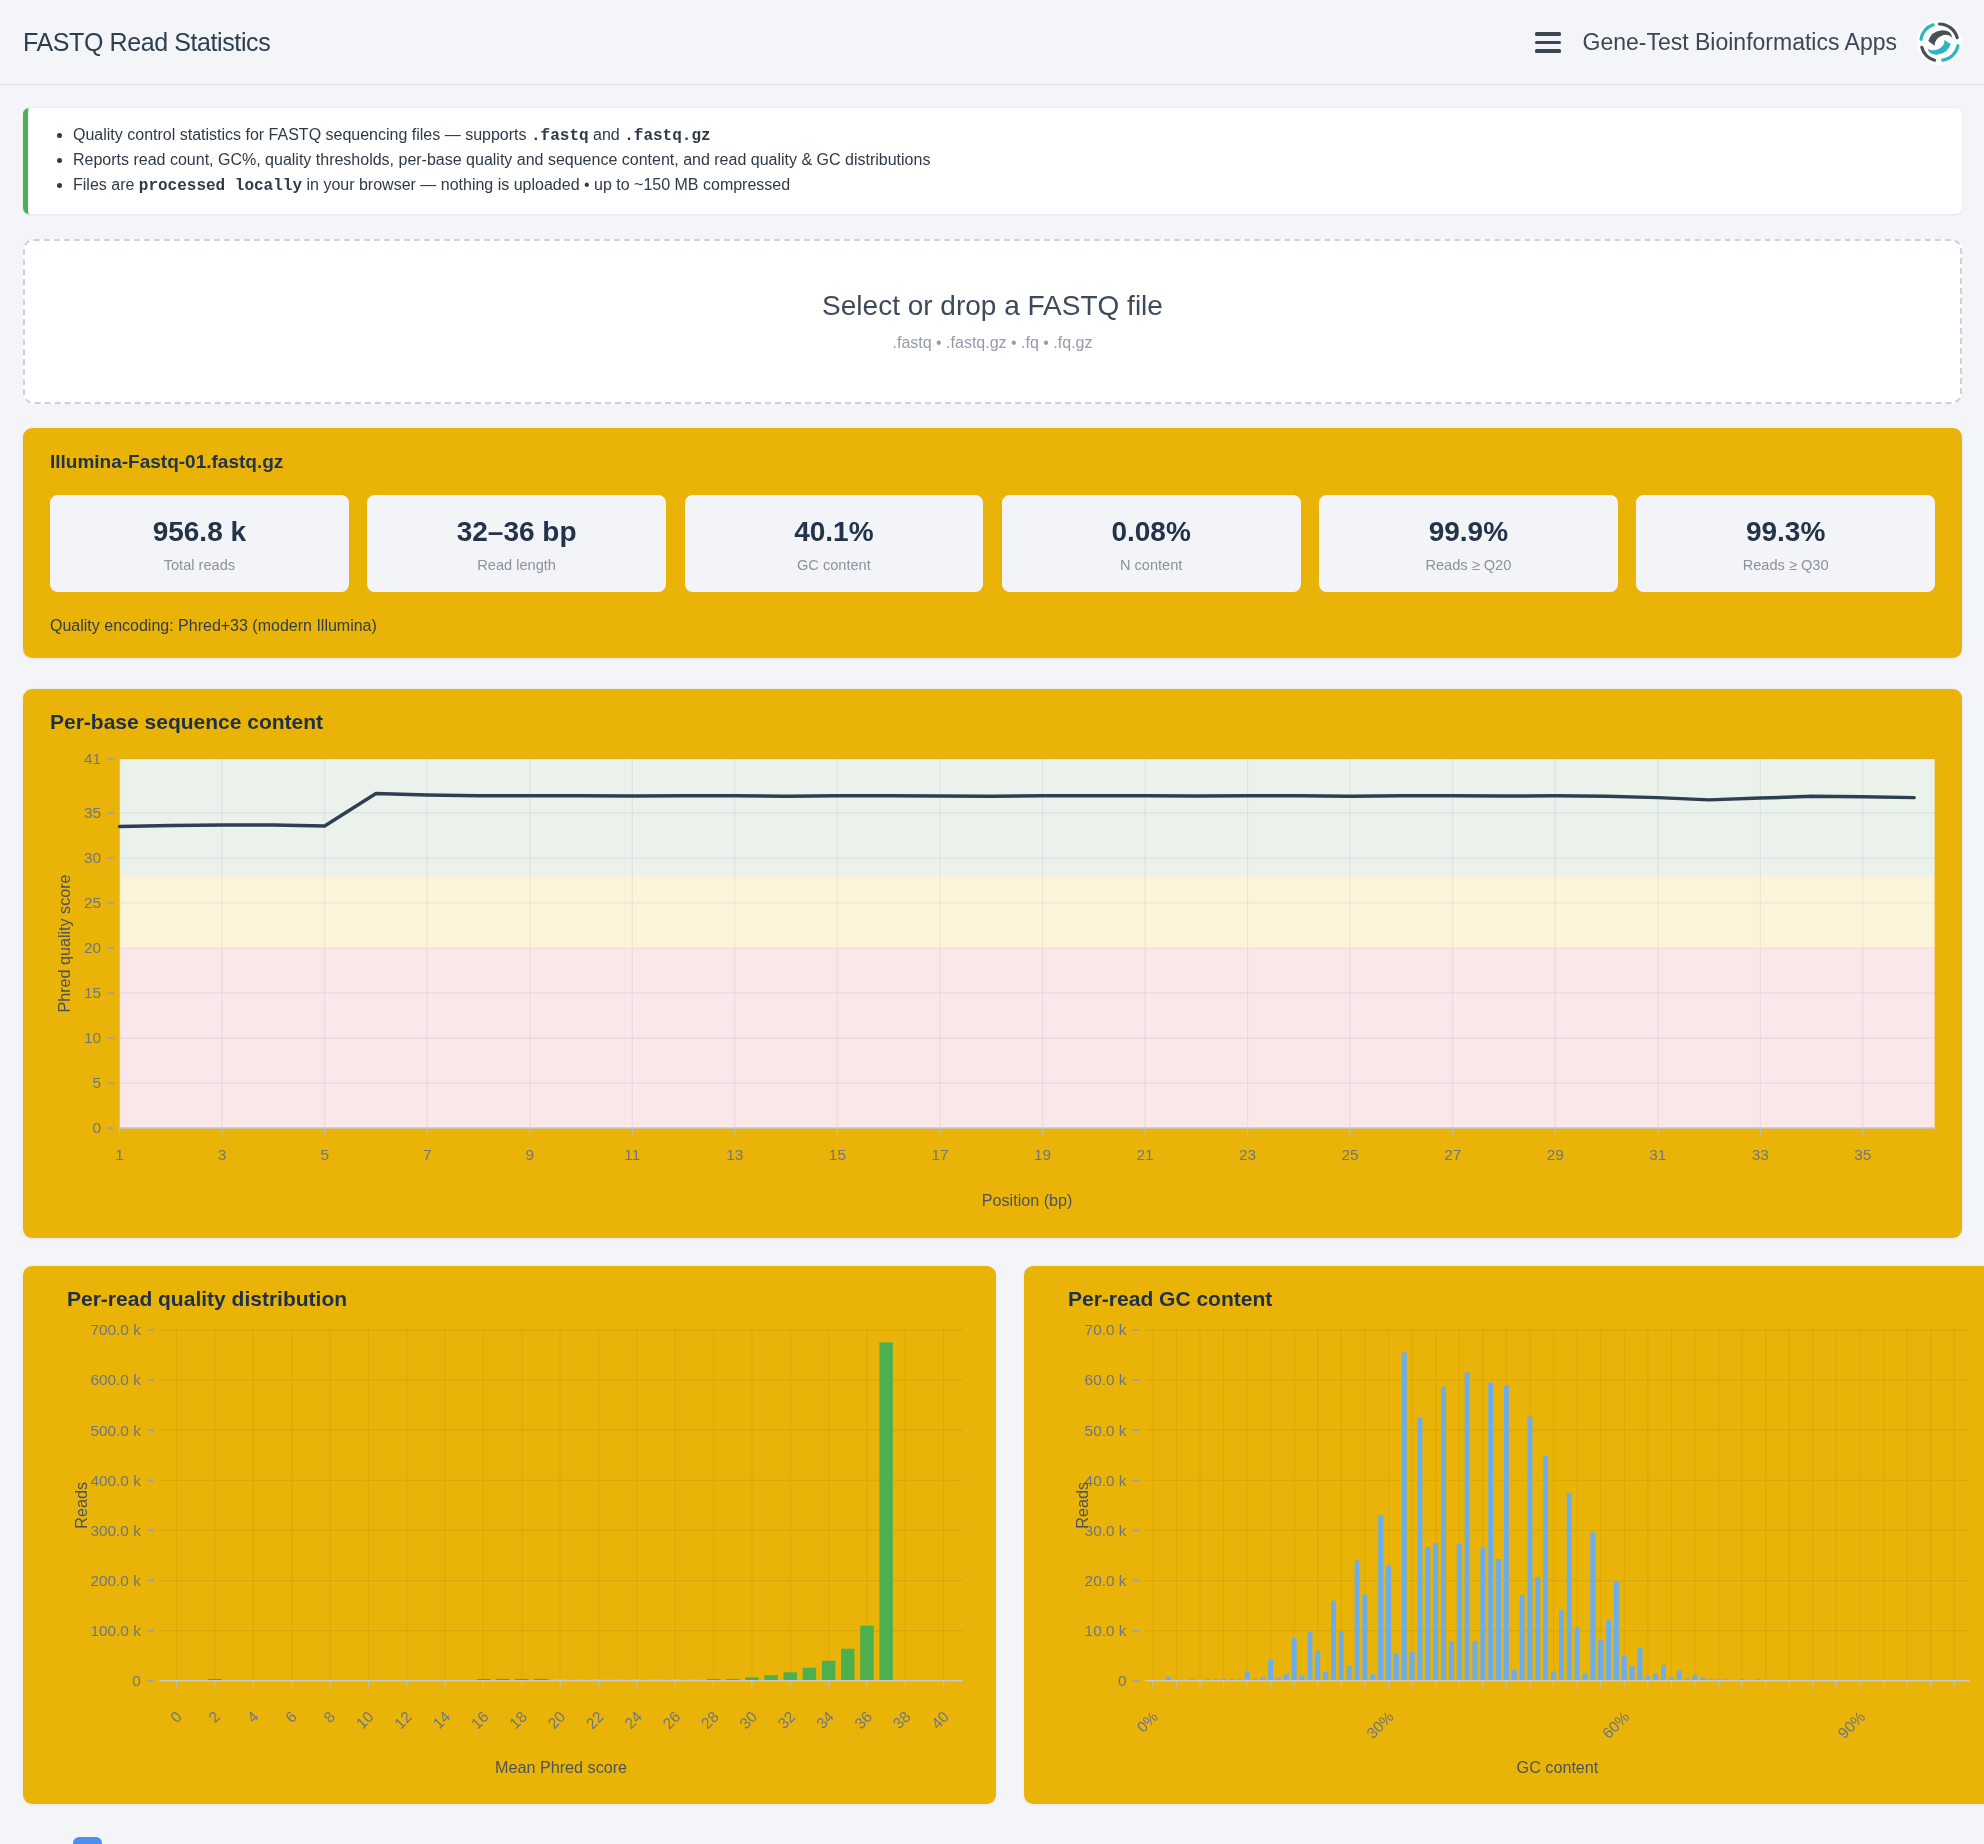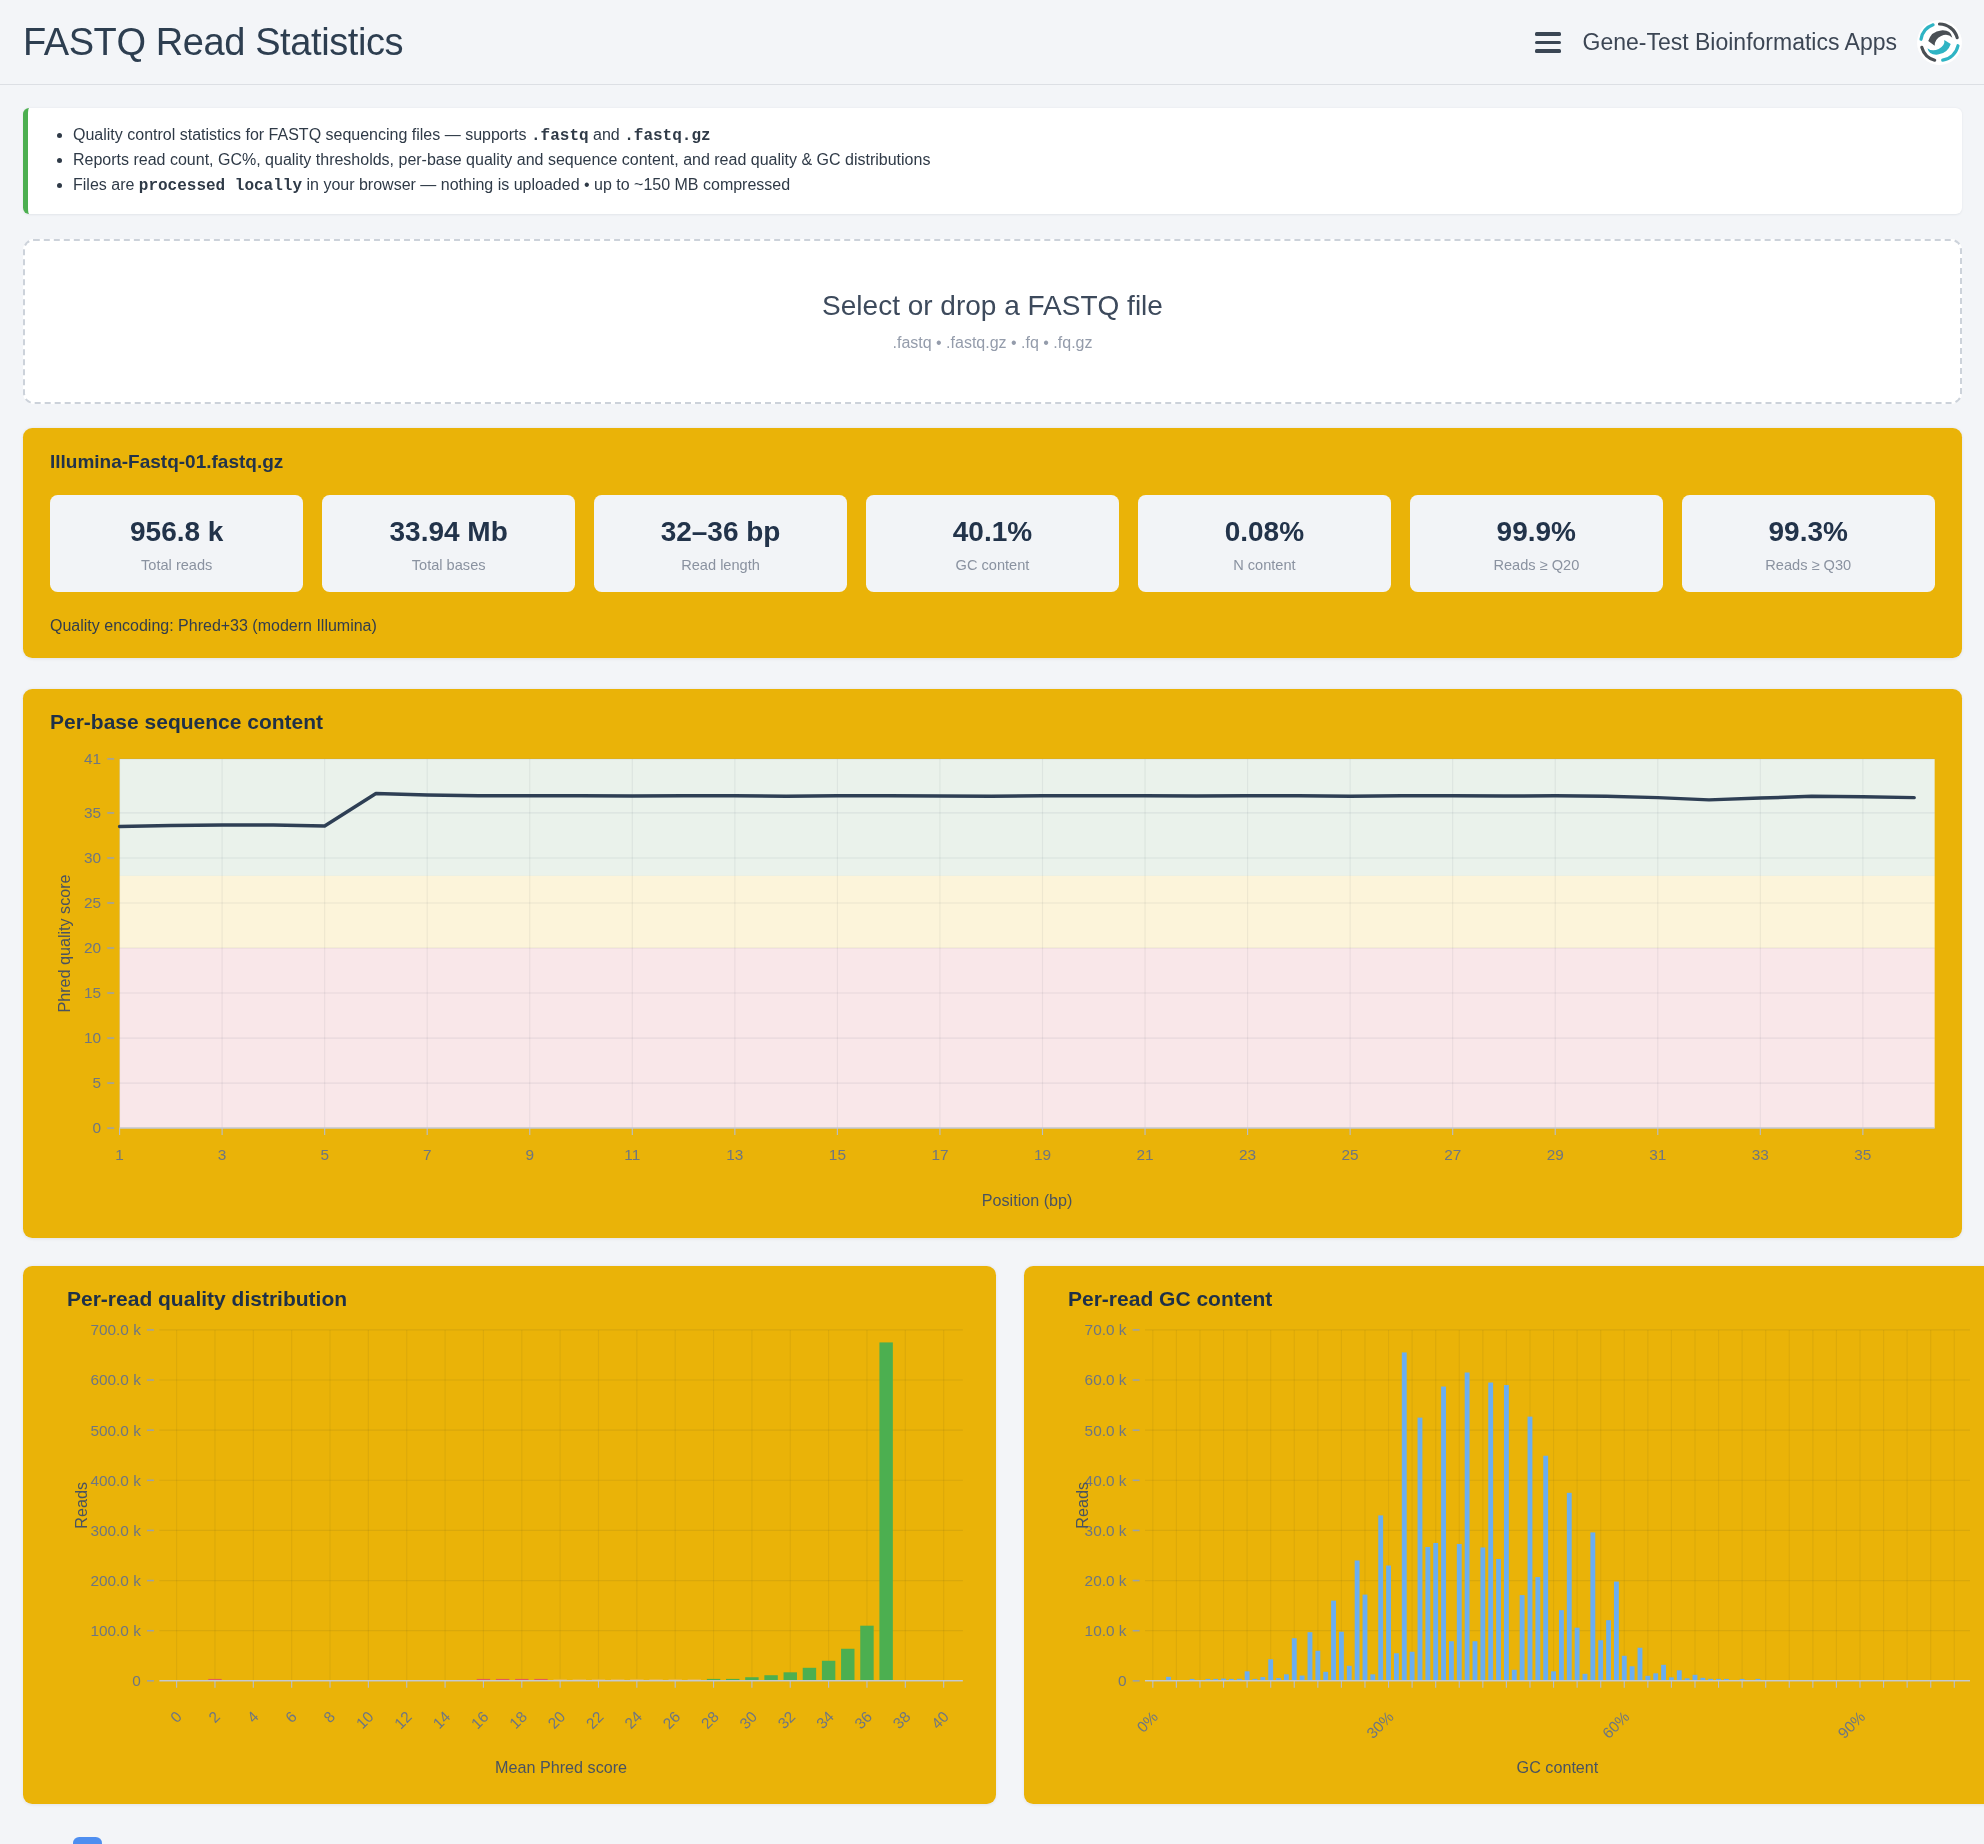--- a/index.html
+++ b/index.html
@@ -10,21 +10,21 @@
     color: #2c3a4a;
     position: relative;
   }
   
   .header {
     display: flex; align-items: center;
     padding: 20px 23px 18.5px 23px;
     border-bottom: 0.8px solid #dcdfe4;
     background: #f3f5f8;
   }
-  .page-title { font-size: 38px; font-weight: 500; color: #2d3e50; letter-spacing: -0.4px; flex: 1; }
+  .page-title { font-size: 25px; font-weight: 500; color: #2d3e50; letter-spacing: -0.4px; flex: 1; }
   .header-right { display: flex; align-items: center; gap: 20px; }
   .hamburger { display: flex; flex-direction: column; gap: 5.4px; cursor: pointer; padding: 3.1px 1.5px; }
   .hamburger span { display: block; width: 26px; height: 3.1px; background: #3a4654; border-radius: 1.5px; }
   .app-suite { font-size: 23px; color: #3c4654; }
   .logo { width: 45px; height: 45px; border-radius: 50%; background: #ffffff; }
   
   .info-panel {
     margin: 23px 23px 0 23px;
     background: #ffffff;
     border-radius: 6.2px;
@@ -116,24 +116,20 @@
   <div class="dropzone-title">Select or drop a FASTQ file</div>
   <div class="dropzone-formats">.fastq • .fastq.gz • .fq • .fq.gz</div>
 </div>
 
 <div class="card">
   <div class="file-name">Illumina-Fastq-01.fastq.gz</div>
   <div class="stats-row" id="stats-row">
       <div class="stat-card">
         <span class="stat-value">956.8 k</span>
         <span class="stat-label">Total reads</span>
-      </div>
-      <div class="stat-card">
-        <span class="stat-value">33.94 Mb</span>
-        <span class="stat-label">Total bases</span>
       </div>
       <div class="stat-card">
         <span class="stat-value">32–36 bp</span>
         <span class="stat-label">Read length</span>
       </div>
       <div class="stat-card">
         <span class="stat-value">40.1%</span>
         <span class="stat-label">GC content</span>
       </div>
       <div class="stat-card">

